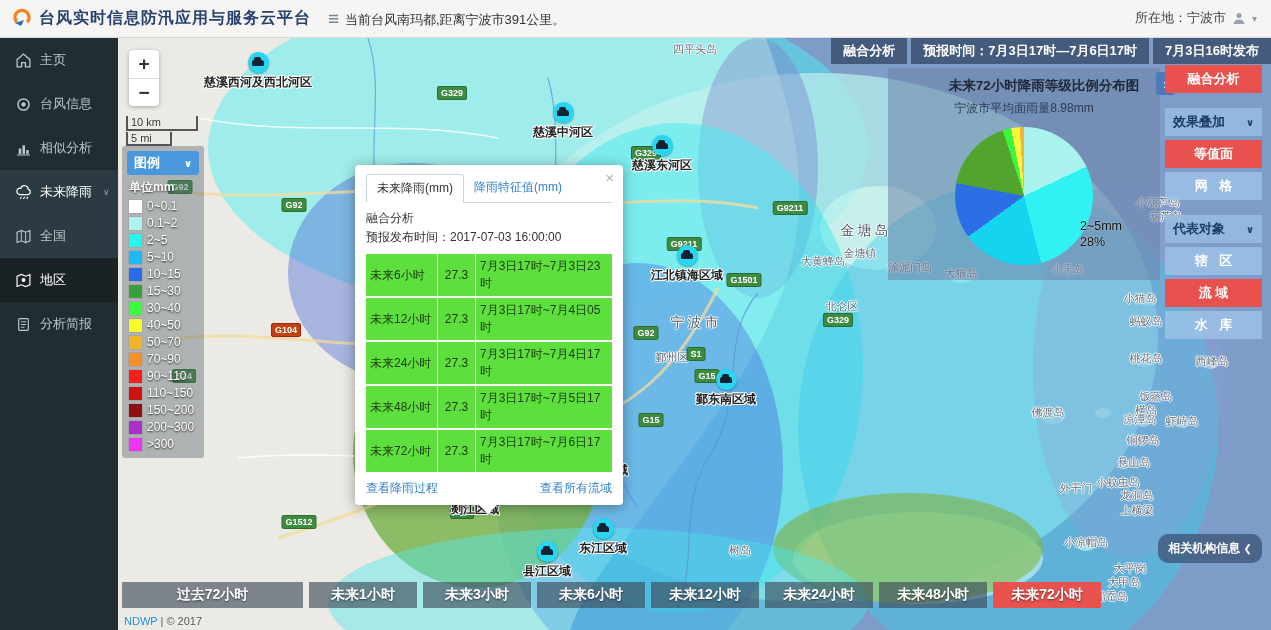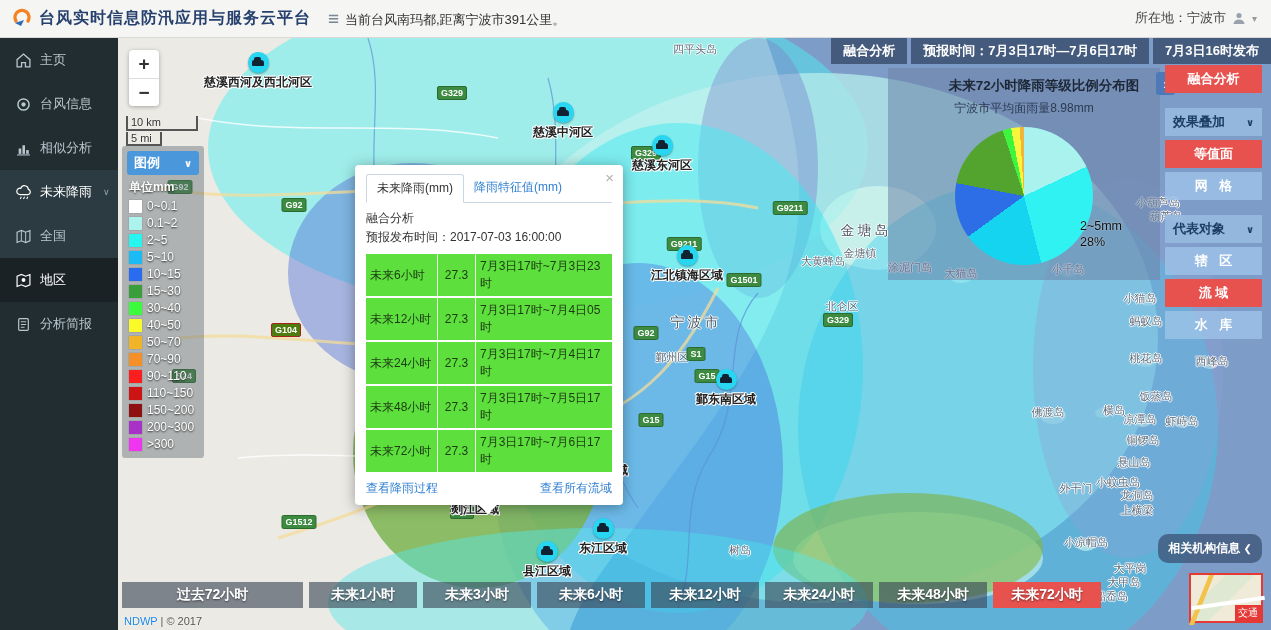--- a/index.html
+++ b/index.html
@@ -25,37 +25,37 @@
   .side-caret { margin-left:2px; font-size:9px; color:#8aa; }
 
   
   .map { position:absolute; top:38px; left:118px; width:1153px; height:592px; background:#7e9cc8; overflow:hidden; }
   .map svg.base { position:absolute; top:0; left:0; }
 
   .map-label { position:absolute; font-size:11px; color:#5d6b7a; white-space:nowrap; text-shadow:1px 0 0 #fff,-1px 0 0 #fff,0 1px 0 #fff,0 -1px 0 #fff; transform:translate(-50%,0); }
   .map-label.big { font-size:14px; letter-spacing:3px; color:#4e5a66; }
   .road-badge { position:absolute; font-size:9px; font-weight:bold; color:#fff; padding:1px 3px; border-radius:2px; transform:translate(-50%,0); }
   .road-badge.g { background:#3d8b40; border:1px solid #2c6b2f; }
-  .road-badge.r { background:#4d7c0f; border:1px solid #a32619; }
+  .road-badge.r { background:#c2410c; border:1px solid #a32619; }
 
   .marker { position:absolute; transform:translate(-50%,0); display:flex; flex-direction:column; align-items:center; cursor:pointer; }
   .marker-dot { width:21px; height:21px; border-radius:50%; display:flex; align-items:center; justify-content:center; box-shadow:0 1px 2px rgba(0,0,0,.35); }
   .marker-dot.cyan { background:#29d6f2; }
   .marker-dot.green { background:#4fd32d; }
   .marker-glyph { width:12px; height:6px; background:#123; border-radius:2px 3px 1px 1px; position:relative; }
   .marker-glyph::before { content:""; position:absolute; top:-3px; left:2px; width:7px; height:3px; background:#123; border-radius:2px 2px 0 0; }
   .marker-label { margin-top:1px; font-size:12px; font-weight:bold; color:#222; white-space:nowrap; text-shadow:1px 0 0 #fff,-1px 0 0 #fff,0 1px 0 #fff,0 -1px 0 #fff,1px 1px 0 #fff,-1px -1px 0 #fff; }
 
   
   .zoom-ctl { position:absolute; left:11px; top:12px; width:30px; background:#fff; border-radius:4px; box-shadow:0 1px 4px rgba(0,0,0,.3); overflow:hidden; }
   .zoom-btn { width:30px; height:28px; font-size:19px; font-weight:bold; color:#333; display:flex; align-items:center; justify-content:center; cursor:pointer; }
   .zoom-btn + .zoom-btn { border-top:1px solid #ddd; }
   .scalebar { position:absolute; left:8px; top:78px; font-size:11px; color:#333; text-shadow:0 0 2px #fff; }
   .scale-km { width:72px; border:2px solid #555; border-top:none; padding:0 3px 1px; }
-  .scale-mi { width:36px; border:2px solid #555; border-top:none; border-bottom:none; border-top:none; padding:0 3px; border-bottom:2px solid #555; margin-top:1px; }
+  .scale-mi { width:46px; border:2px solid #555; border-top:none; border-bottom:none; border-top:none; padding:0 3px; border-bottom:2px solid #555; margin-top:1px; }
 
   
   .legend { position:absolute; left:4px; top:108px; width:82px; background:rgba(90,100,110,.42); border-radius:3px; padding:5px 5px 7px; }
   .legend-hd { background:#4a97dc; color:#fff; font-weight:bold; font-size:13px; padding:3px 7px; border-radius:3px; display:flex; justify-content:space-between; align-items:center; cursor:pointer; }
   .legend-unit { color:#fff; font-size:12px; font-weight:bold; margin:4px 0 2px 2px; text-shadow:0 1px 2px rgba(0,0,0,.7); }
   .legend-row { display:flex; align-items:center; gap:5px; margin:3px 0 0 2px; }
   .legend-sw { width:13px; height:13px; flex:0 0 13px; box-shadow:0 0 1px rgba(0,0,0,.4); }
   .legend-lb { color:#fff; font-size:12px; text-shadow:0 1px 2px rgba(0,0,0,.8); white-space:nowrap; }
 
   
@@ -262,21 +262,21 @@
         <div class="map-label " style="left: 724px; top: 261px;">北仑区</div>
         <div class="map-label " style="left: 1068px; top: 104px;">里锚屿</div>
         <div class="map-label " style="left: 1040px; top: 157px;">小葫芦岛</div>
         <div class="map-label " style="left: 1048px; top: 171px;">葫芦岛</div>
         <div class="map-label " style="left: 1022px; top: 253px;">小猫岛</div>
         <div class="map-label " style="left: 1028px; top: 276px;">蚂蚁岛</div>
         <div class="map-label " style="left: 1028px; top: 313px;">桃花岛</div>
         <div class="map-label " style="left: 1094px; top: 316px;">西峰岛</div>
         <div class="map-label " style="left: 1038px; top: 351px;">饭蒸岛</div>
         <div class="map-label " style="left: 930px; top: 367px;">佛渡岛</div>
-        <div class="map-label " style="left: 996px; top: 365px; text-align: center;">横岛</div>
+        <div class="map-label " style="left: 1028px; top: 365px; text-align: center;">横岛</div>
         <div class="map-label " style="left: 1022px; top: 374px;">凉潭岛</div>
         <div class="map-label " style="left: 1064px; top: 376px;">虾峙岛</div>
         <div class="map-label " style="left: 1025px; top: 395px;">铜锣岛</div>
         <div class="map-label " style="left: 1016px; top: 417px;">悬山岛</div>
         <div class="map-label " style="left: 1000px; top: 437px;">小蚊虫岛</div>
         <div class="map-label " style="left: 1019px; top: 450px;">龙洞岛</div>
         <div class="map-label " style="left: 1019px; top: 465px;">上横梁</div>
         <div class="map-label " style="left: 958px; top: 443px;">外干门</div>
         <div class="map-label " style="left: 968px; top: 497px;">小凉帽岛</div>
         <div class="map-label " style="left: 1012px; top: 523px;">大平岗</div>
@@ -542,22 +542,19 @@
         <div class="tbtn">未来12小时</div>
         <div class="tbtn">未来24小时</div>
         <div class="tbtn">未来48小时</div>
         <div class="tbtn active">未来72小时</div>
       </div>
 
     <div class="related">
       <span>相关机构信息</span>
       <span style="font-size:10px">❮</span>
     </div>
-    <div class="minimap">
-      <div class="mini-tag">交通</div>
-    </div>
 
     <div class="copyright">
       <a>NDWP</a>
       <span>| © 2017</span>
     </div>
   </div>
 </div>
 
 </body></html>

